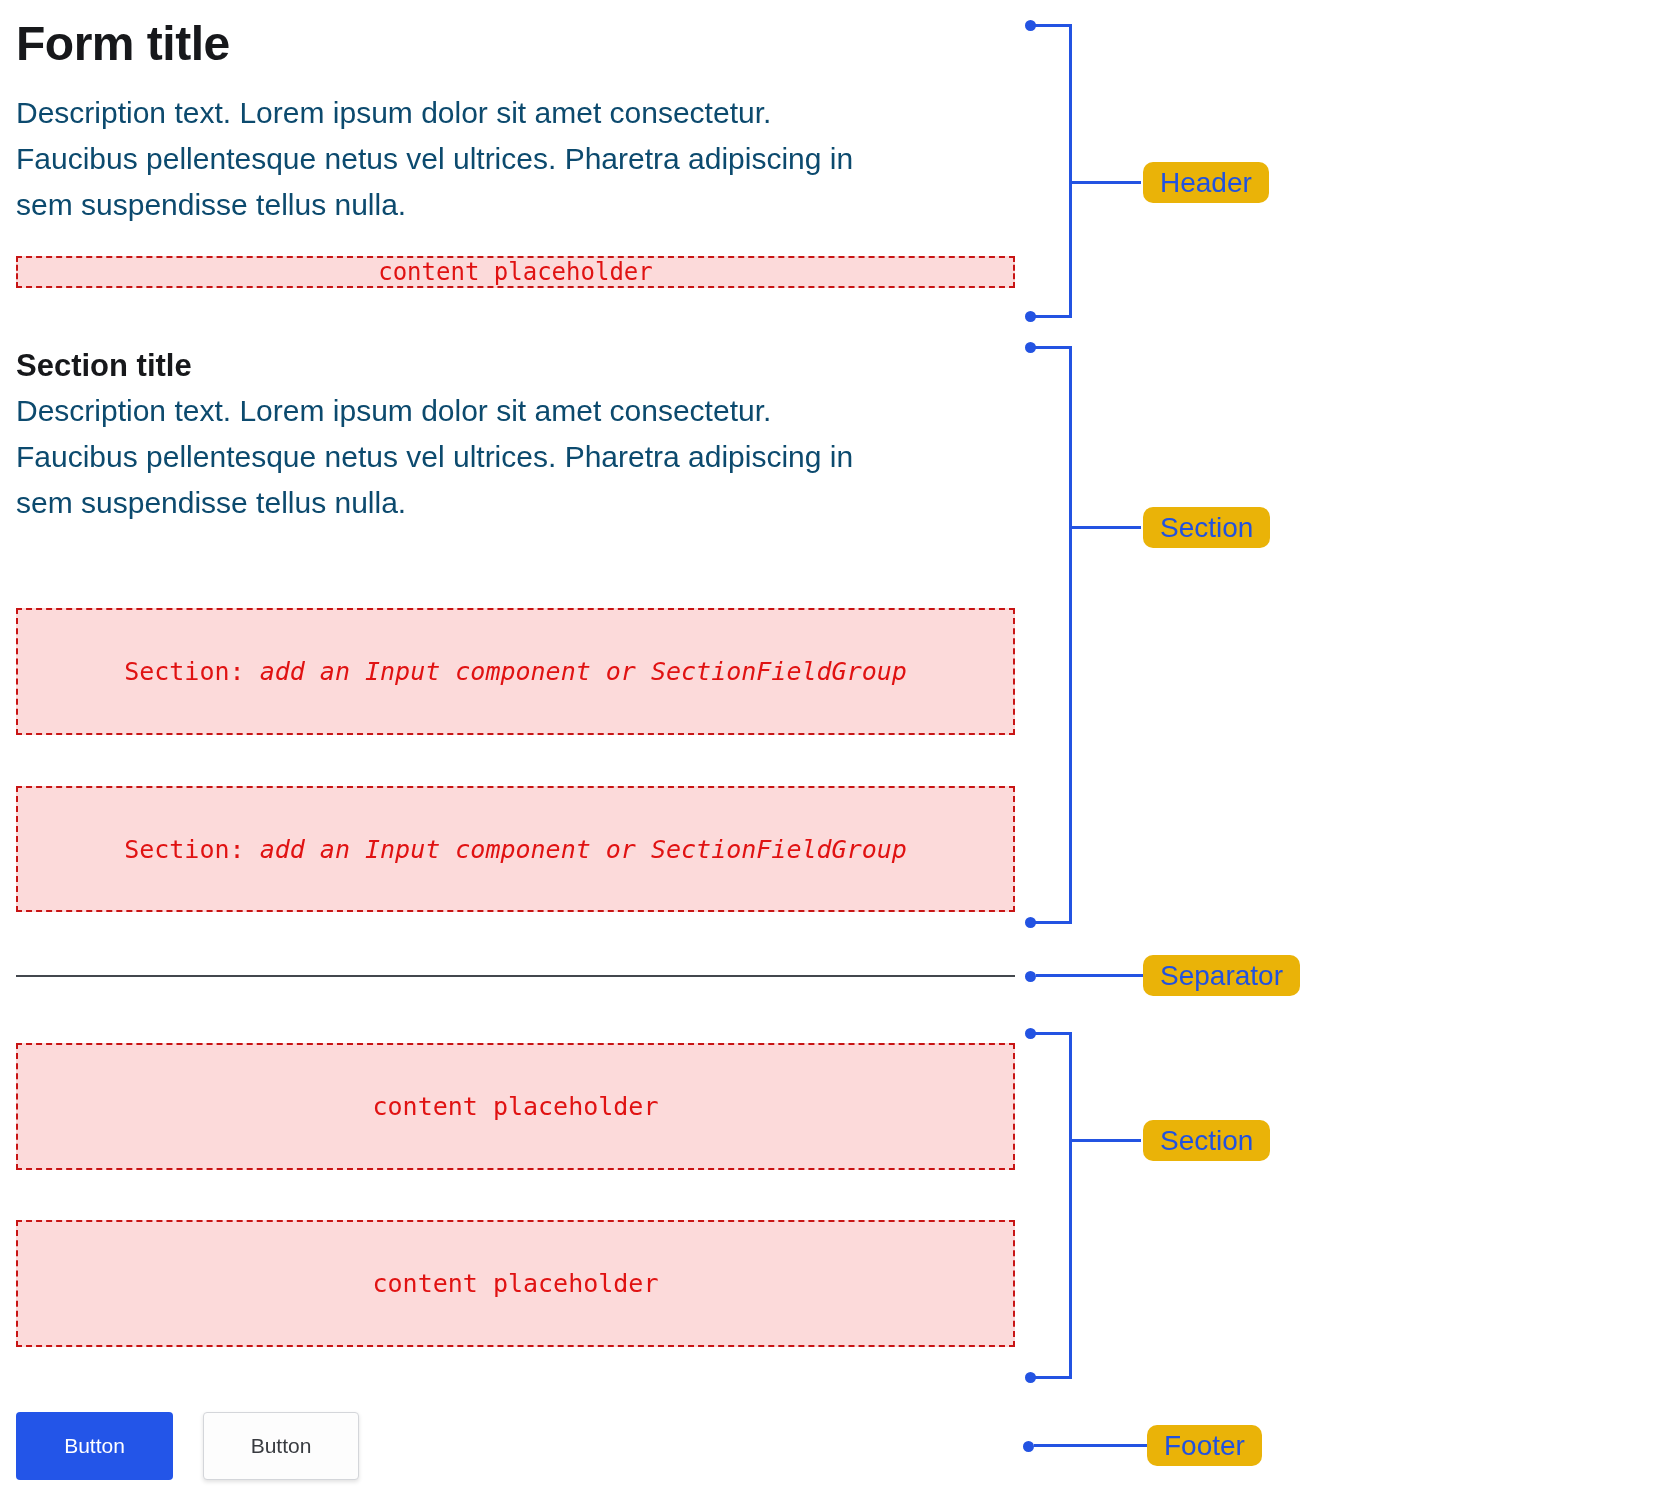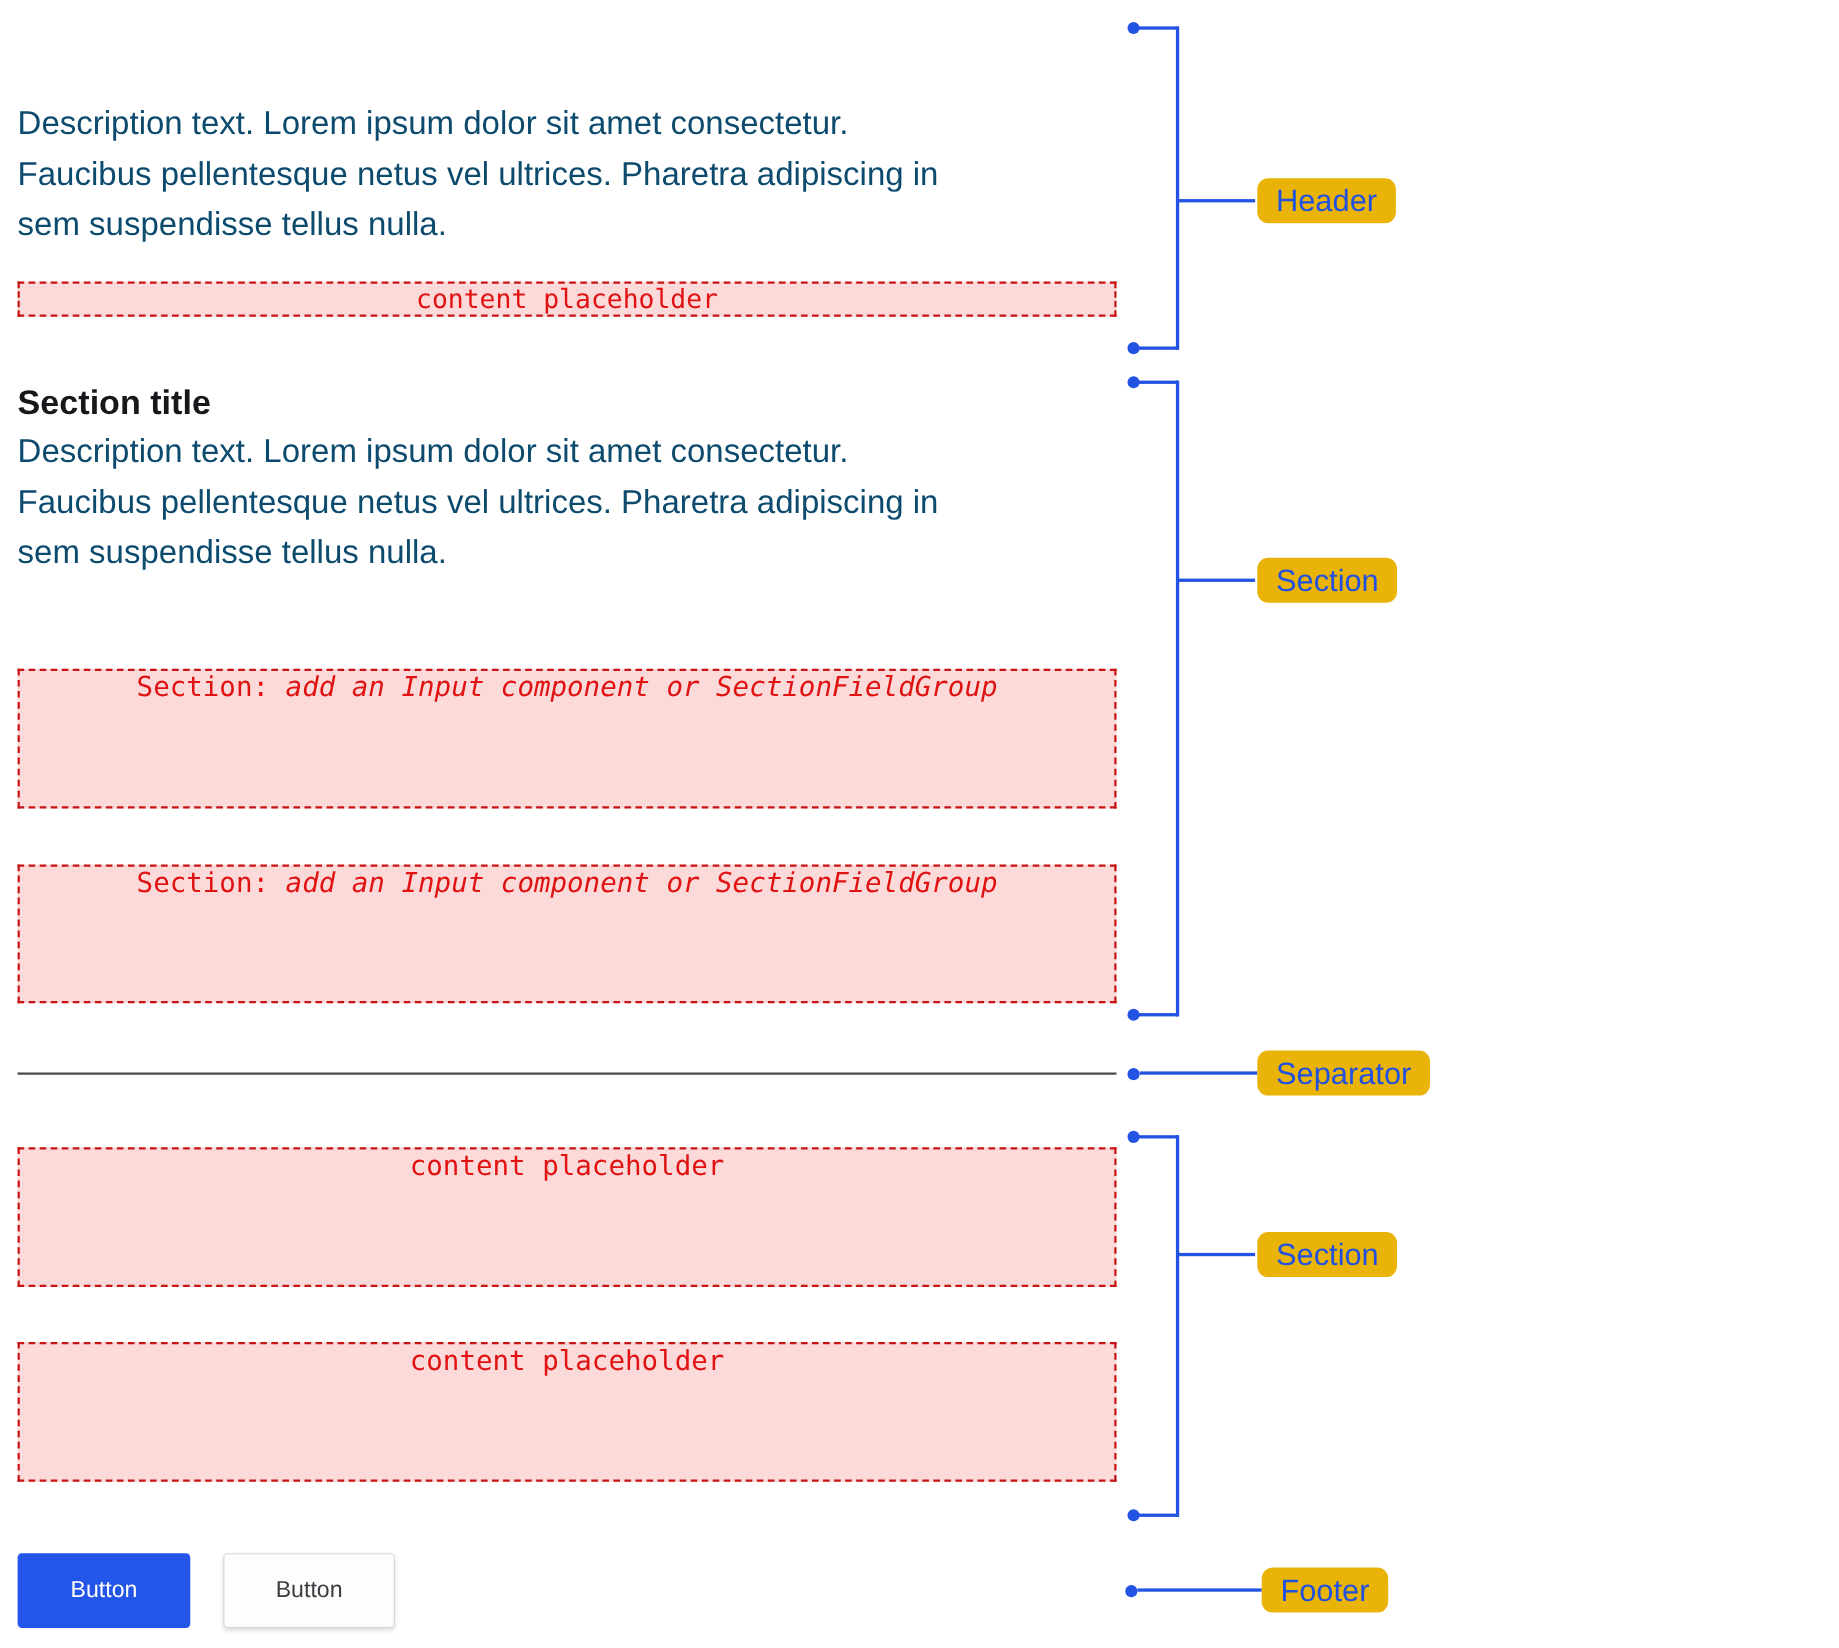--- a/index.html
+++ b/index.html
@@ -19,21 +19,21 @@
     font-size:30px;line-height:46px;font-weight:400;color:#0c4a6e;
   }
   .desc div{height:46px;}
   .section-title{
     left:16px;width:700px;
     font-size:31px;line-height:40px;font-weight:600;color:#17181b;
   }
   .ph-box{
     left:16px;width:999px;box-sizing:border-box;
     background:#fcdada;border:2px dashed #c81414;
-    display:flex;justify-content:center;
+    display:flex;align-items:center;justify-content:center;
     font-family:"DejaVu Sans Mono", monospace;
     color:#e01212;
   }
   .ph-box .ph-italic{font-style:italic;}
   .ph-thin{top:256px;height:32px;font-size:24px;}
   .ph-big{height:127px;font-size:25px;}
   .separator{
     left:16px;top:975px;width:999px;height:2px;background:#43474d;
   }
   
@@ -57,20 +57,21 @@
     background:#eab308;color:#2152df;border-radius:10px;
     height:41px;line-height:41px;padding:0 17px;
     font-size:28px;font-weight:500;white-space:nowrap;
   }
 </style>
 </head>
 <body>
 
 <div class="stage">
 
+  <div class="abs form-title">Form title</div>
 
   <div class="abs desc" style="top:90px;">
     <div>Description text. Lorem ipsum dolor sit amet consectetur.</div>
     <div>Faucibus pellentesque netus vel ultrices. Pharetra adipiscing in</div>
     <div>sem suspendisse tellus nulla.</div>
   </div>
 
   <div class="abs ph-box ph-thin">
     <span>content placeholder</span>
   </div>

